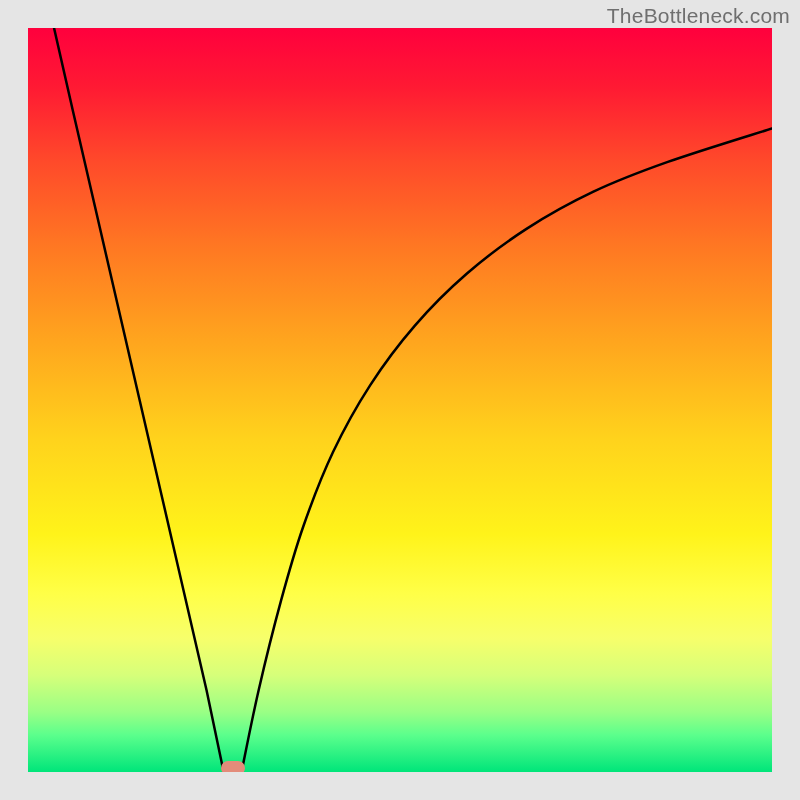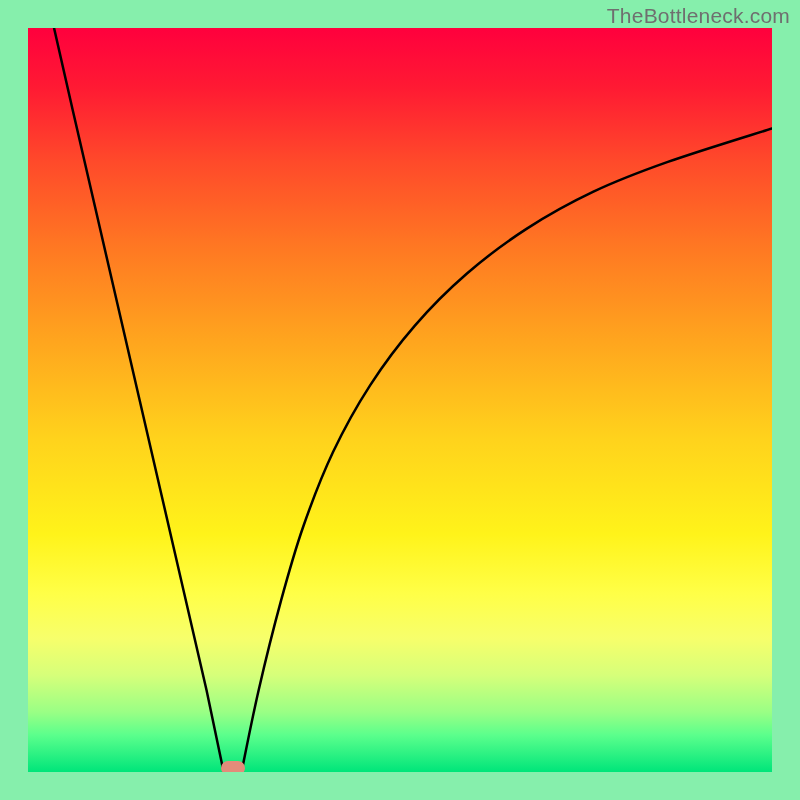--- a/index.html
+++ b/index.html
@@ -8,21 +8,21 @@
     width: 800px;
     height: 800px;
     overflow: hidden;
     background: #000;
     font-family: Arial, Helvetica, sans-serif;
   }
   .frame {
     position: relative;
     width: 800px;
     height: 800px;
-    background: #86efac;
+    background: #e5e5e5;
   }
   .plot-area {
     position: absolute;
     left: 28px;
     top: 28px;
     width: 744px;
     height: 744px;
     overflow: hidden;
   }
   .gradient {

